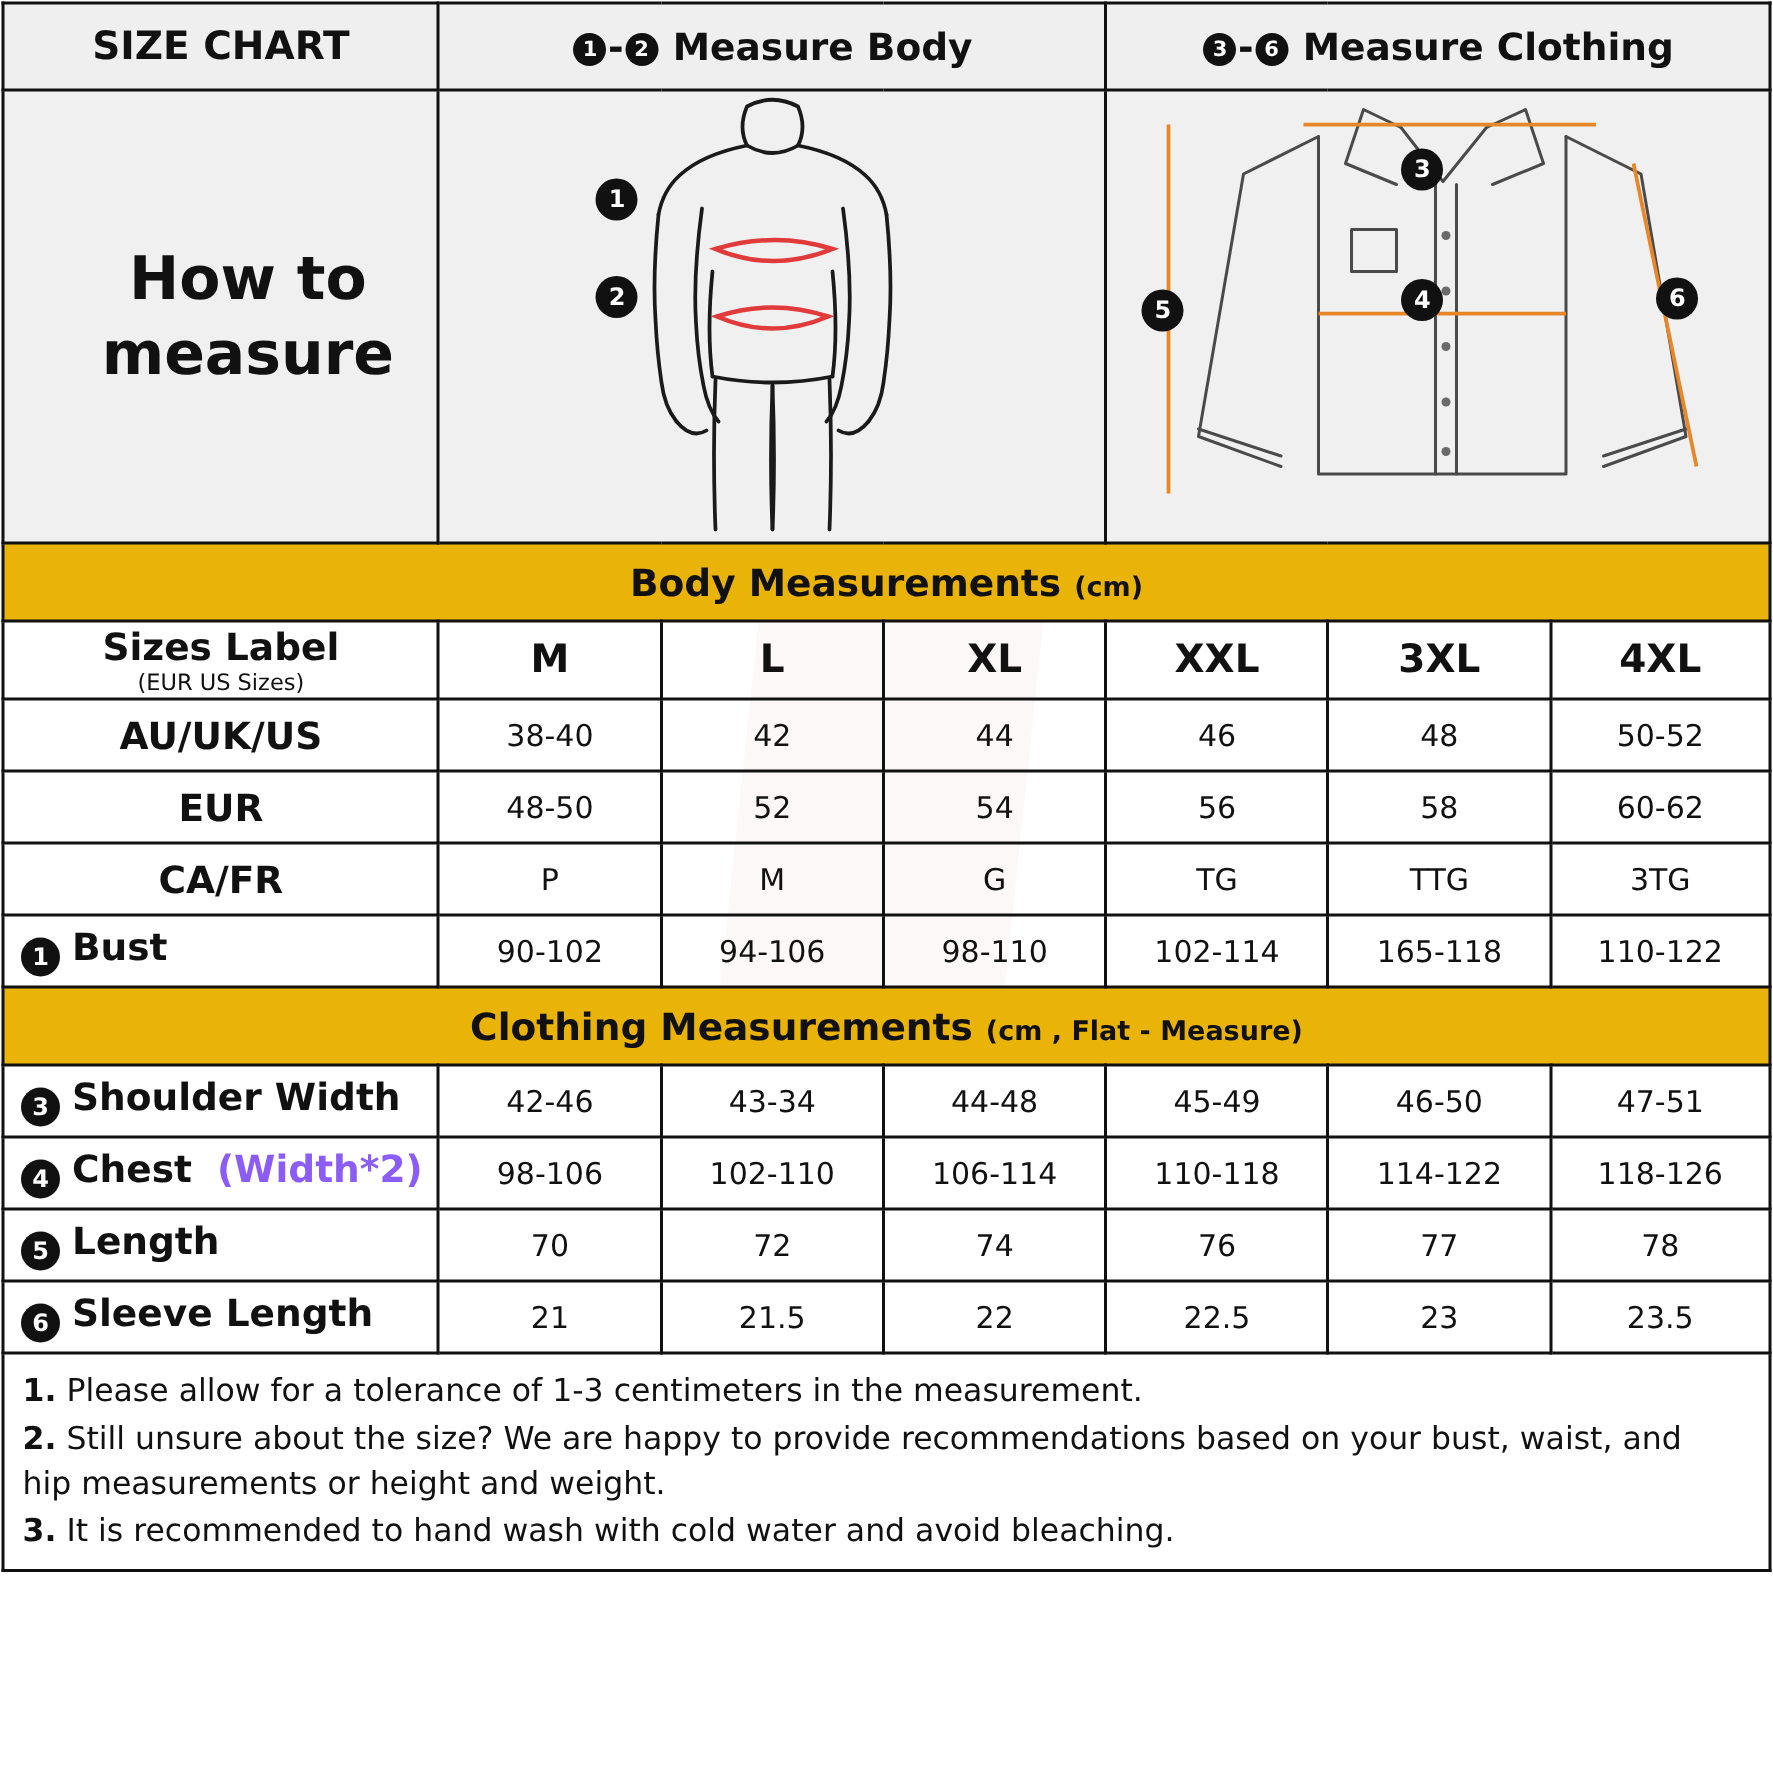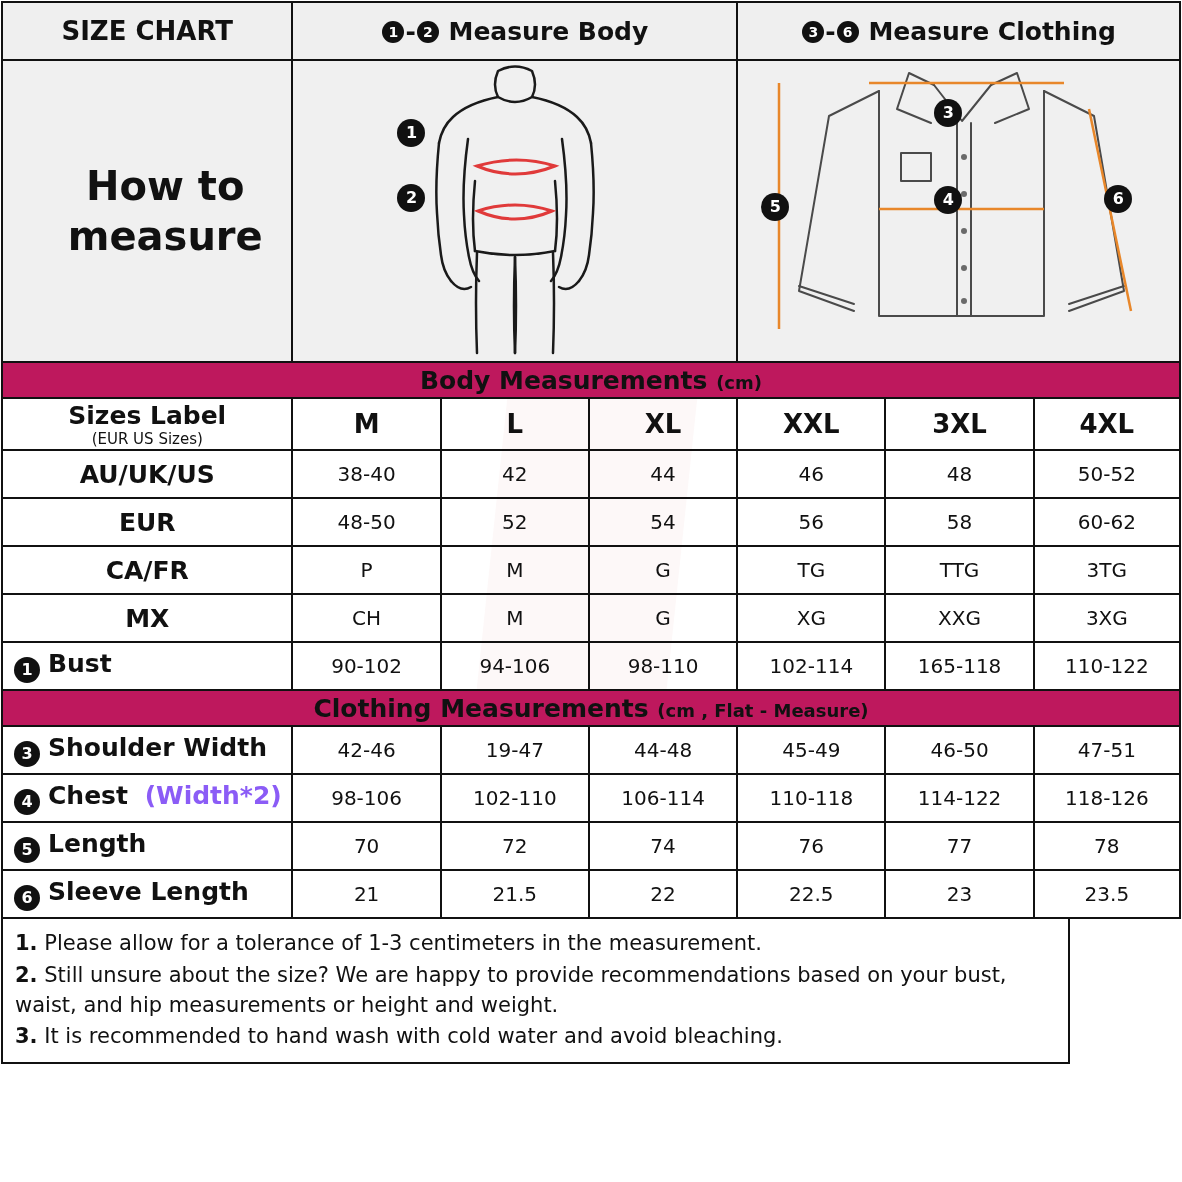--- a/index.html
+++ b/index.html
@@ -115,22 +115,22 @@
     background: #111;
     color: #fff;
     font-size: 16px;
     font-weight: bold;
     line-height: 28px;
     text-align: center;
   }
 
   
   .band {
-    height: 36px;
-    background: #be185d;
+    height: 52px;
+    background: #eab308;
     font-size: 25px;
     font-weight: bold;
   }
   .band .unit { font-size: 18px; }
 
   
   .rowlabel {
     font-size: 25px;
     font-weight: bold;
     text-align: center;
@@ -148,21 +148,21 @@
   .cell { font-size: 20px; }
   .r-h { height: 48px; padding-left: 40px; }
   .r-h2 { height: 52px; }
   .orange { color: #8b5cf6; }
 
   
   .notes {
     position: relative;
     z-index: 1;
     box-sizing: border-box;
-    width: 1069px;
+    width: 1180px;
     margin: 0 12px 0 1px;
     border: 2px solid #111;
     border-top: none;
     padding: 10px 28px 8px 12px;
     font-size: 21px;
     line-height: 1.42;
   }
   .notes p { margin: 0 0 2px 0; }
   .notes b { font-weight: bold; }
 </style>
@@ -326,29 +326,20 @@
     <tr class="r-h">
       <td class="rowlabel">CA/FR</td>
       <td class="cell">P</td>
       <td class="cell">M</td>
       <td class="cell">G</td>
       <td class="cell">TG</td>
       <td class="cell">TTG</td>
       <td class="cell">3TG</td>
     </tr>
     <tr class="r-h">
-      <td class="rowlabel">MX</td>
-      <td class="cell">CH</td>
-      <td class="cell">M</td>
-      <td class="cell">G</td>
-      <td class="cell">XG</td>
-      <td class="cell">XXG</td>
-      <td class="cell">3XG</td>
-    </tr>
-    <tr class="r-h">
       <td class="rowlabel left">
         <span class="circ big">1</span><span>Bust</span>
       </td>
       <td class="cell">90-102</td>
       <td class="cell">94-106</td>
       <td class="cell">98-110</td>
       <td class="cell">102-114</td>
       <td class="cell">165-118</td>
       <td class="cell">110-122</td>
     </tr>
@@ -358,21 +349,21 @@
         <span>Clothing  Measurements</span>
         <span class="unit">(cm , Flat - Measure)</span>
       </td>
     </tr>
 
     <tr class="r-h">
       <td class="rowlabel left">
         <span class="circ big">3</span><span>Shoulder Width</span>
       </td>
       <td class="cell">42-46</td>
-      <td class="cell">19-47</td>
+      <td class="cell">43-34</td>
       <td class="cell">44-48</td>
       <td class="cell">45-49</td>
       <td class="cell">46-50</td>
       <td class="cell">47-51</td>
     </tr>
     <tr class="r-h">
       <td class="rowlabel left">
         <span class="circ big">4</span><span>Chest</span>
         <span class="orange" style="margin-left:8px;">(Width*2)</span>
       </td>

